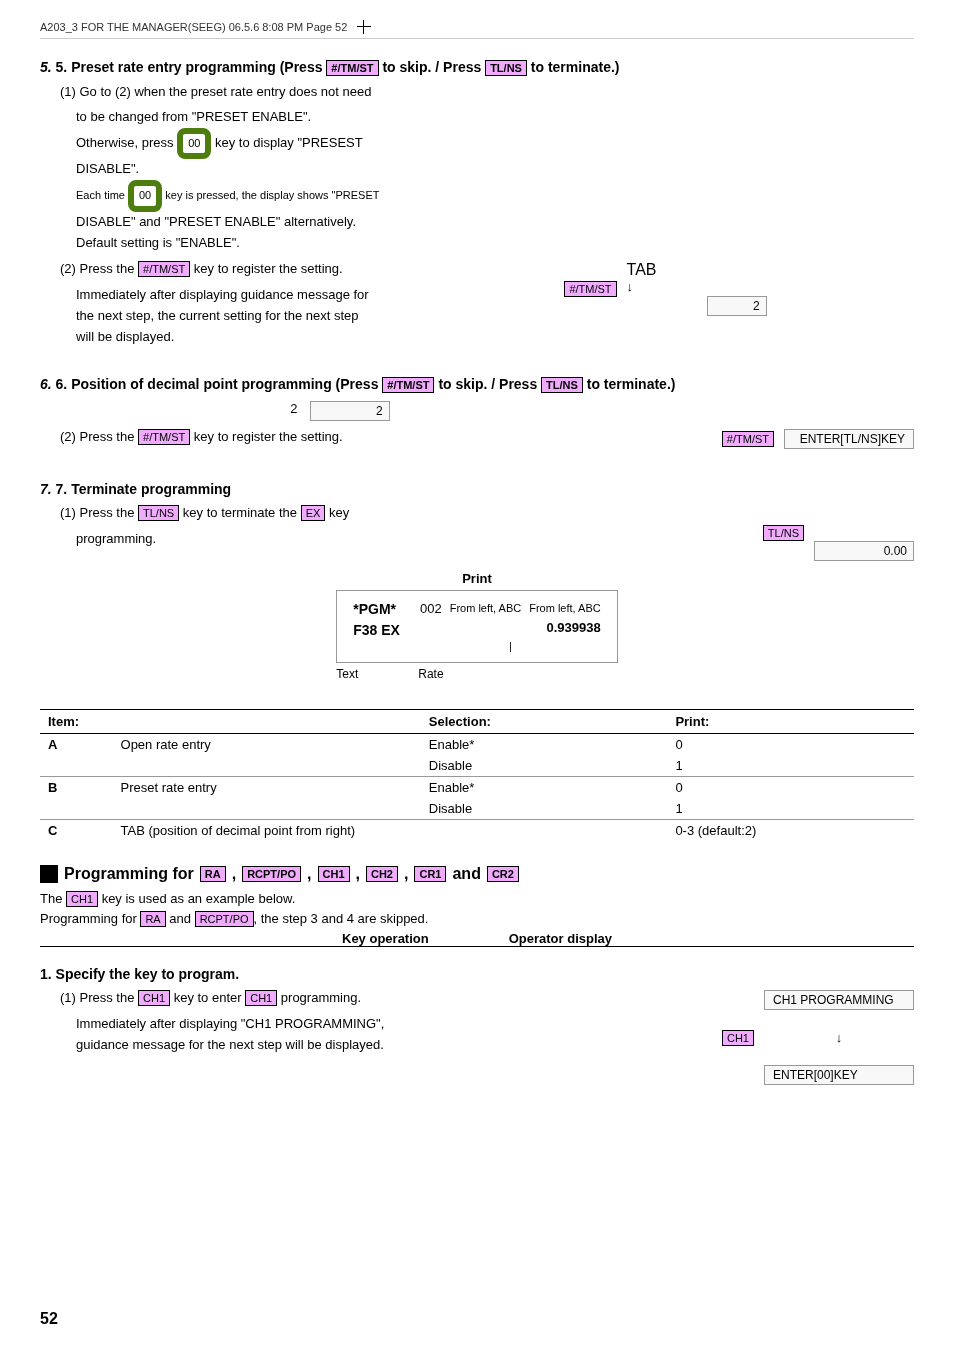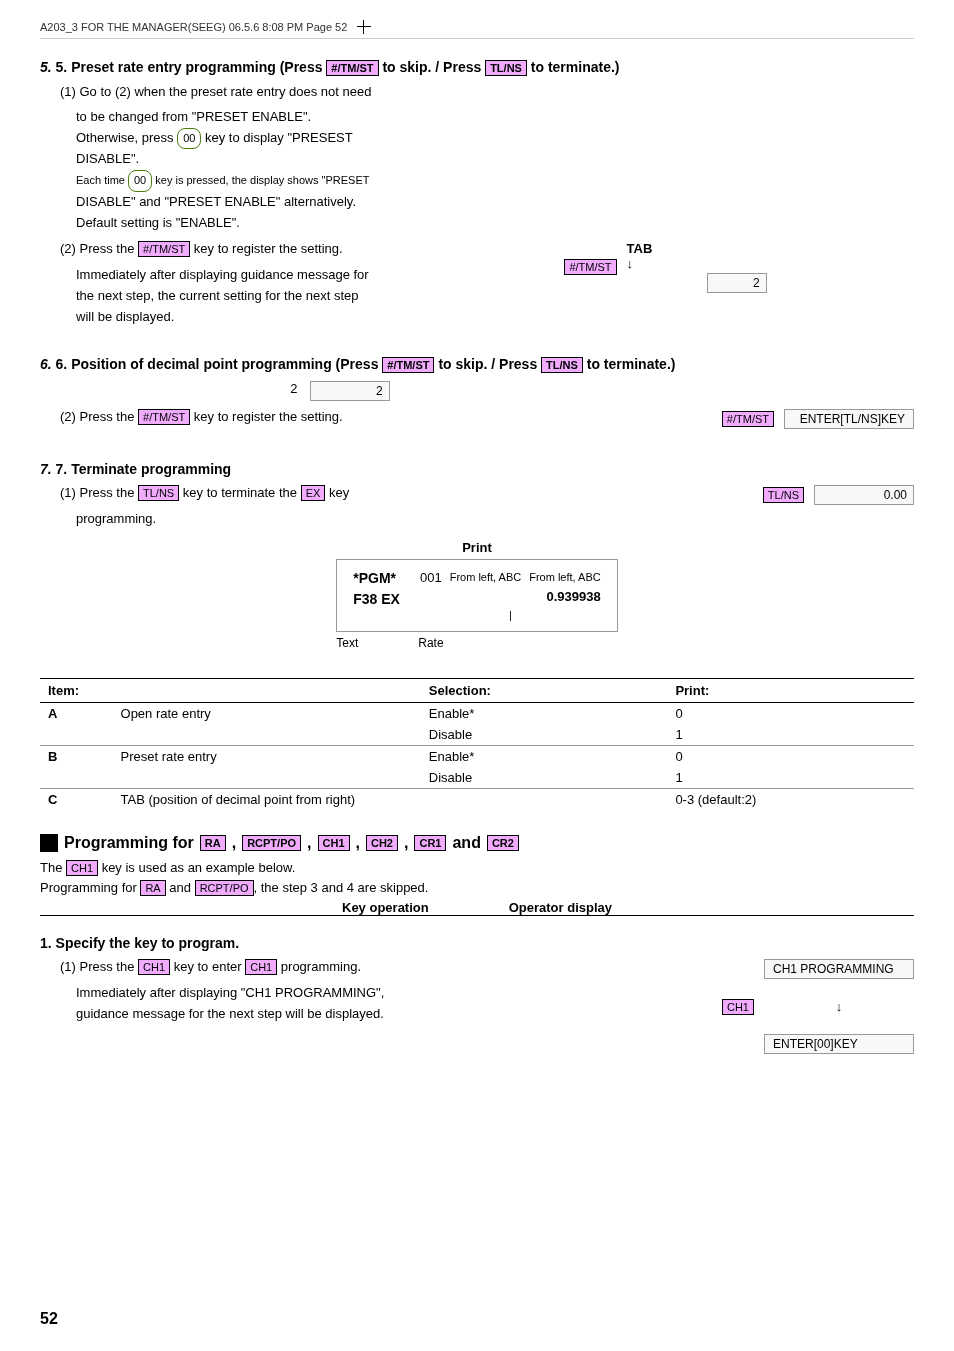--- a/index.html
+++ b/index.html
@@ -44,21 +44,21 @@
     .key-box {
       display: inline-block;
       border: 1px solid #000;
       padding: 1px 4px;
       font-size: 11px;
       background: #f0abfc;
       white-space: nowrap;
     }
     .key-oval {
       display: inline-block;
-      border: 1px solid #4d7c0f;
+      border: 6px solid #4d7c0f;
       border-radius: 8px;
       padding: 1px 5px;
       font-size: 11px;
       background: #fff;
       white-space: nowrap;
     }
     .section {
       margin-bottom: 28px;
     }
     .sub-item {
@@ -247,21 +247,21 @@
       <div class="sub-text">
         <div>Immediately after displaying guidance message for</div>
         <div>the next step, the current setting for the next step</div>
         <div>will be displayed.</div>
       </div>
     </div>
     <div class="right" style="flex-direction: column; align-items: flex-start; gap:0;">
       <div style="display:flex; align-items:flex-start; gap:10px;">
         <span class="key-box" style="align-self:center;">#/TM/ST</span>
         <div class="tab-display">
-          <span style="font-size:13px; font-weight:bold;">TAB</span>
+          <span style="font-size:16px; font-weight:normal;">TAB</span>
           <div class="inline-arrow">↓</div>
           <div class="tab-box">2</div>
         </div>
       </div>
     </div>
   </div>
 </div>
 
 <div class="section">
   <div class="section-title">
@@ -298,35 +298,35 @@
     <div class="left">
       <div class="sub-item">
         <span>(1) Press the <span class="key-box">TL/NS</span> key to terminate the <span class="key-box">EX</span> key</span>
       </div>
       <div class="sub-text">
         <div>programming.</div>
       </div>
     </div>
     <div class="right" style="justify-content:flex-end; gap:10px; align-items:center;">
       <span class="key-box">TL/NS</span>
-      <div class="display-box" style="min-width:100px;">0.00</div>
+      <div class="display-box" style="min-width:100px;margin-top:36px;">0.00</div>
     </div>
   </div>
 
   <div class="print-section">
     <div class="print-block">
       <div class="print-title">Print</div>
       <div style="display:flex; align-items:flex-start; gap:20px; border: 1px solid #999; padding: 8px 16px; background:#fff;">
         <div style="font-size:14px; font-weight:bold; line-height:1.5; text-align:left;">
           <div>*PGM*</div>
           <div>F38 EX</div>
         </div>
         <div style="text-align:right; line-height:1.5;">
           <div style="display:flex; align-items:center; gap:8px;">
-            <span style="font-size:13px;">001</span>
+            <span style="font-size:13px;">002</span>
             <span style="font-size:11px;">From left, ABC</span>
             <span style="font-size:11px;">From left, ABC</span>
           </div>
           <div style="font-size:13px; font-weight:bold;">0.939938</div>
           <div style="font-size:11px; text-align:center;">|</div>
         </div>
       </div>
       <div style="display:flex; gap:60px; margin-top:4px; font-size:12px;">
         <span>Text</span>
         <span>Rate</span>

